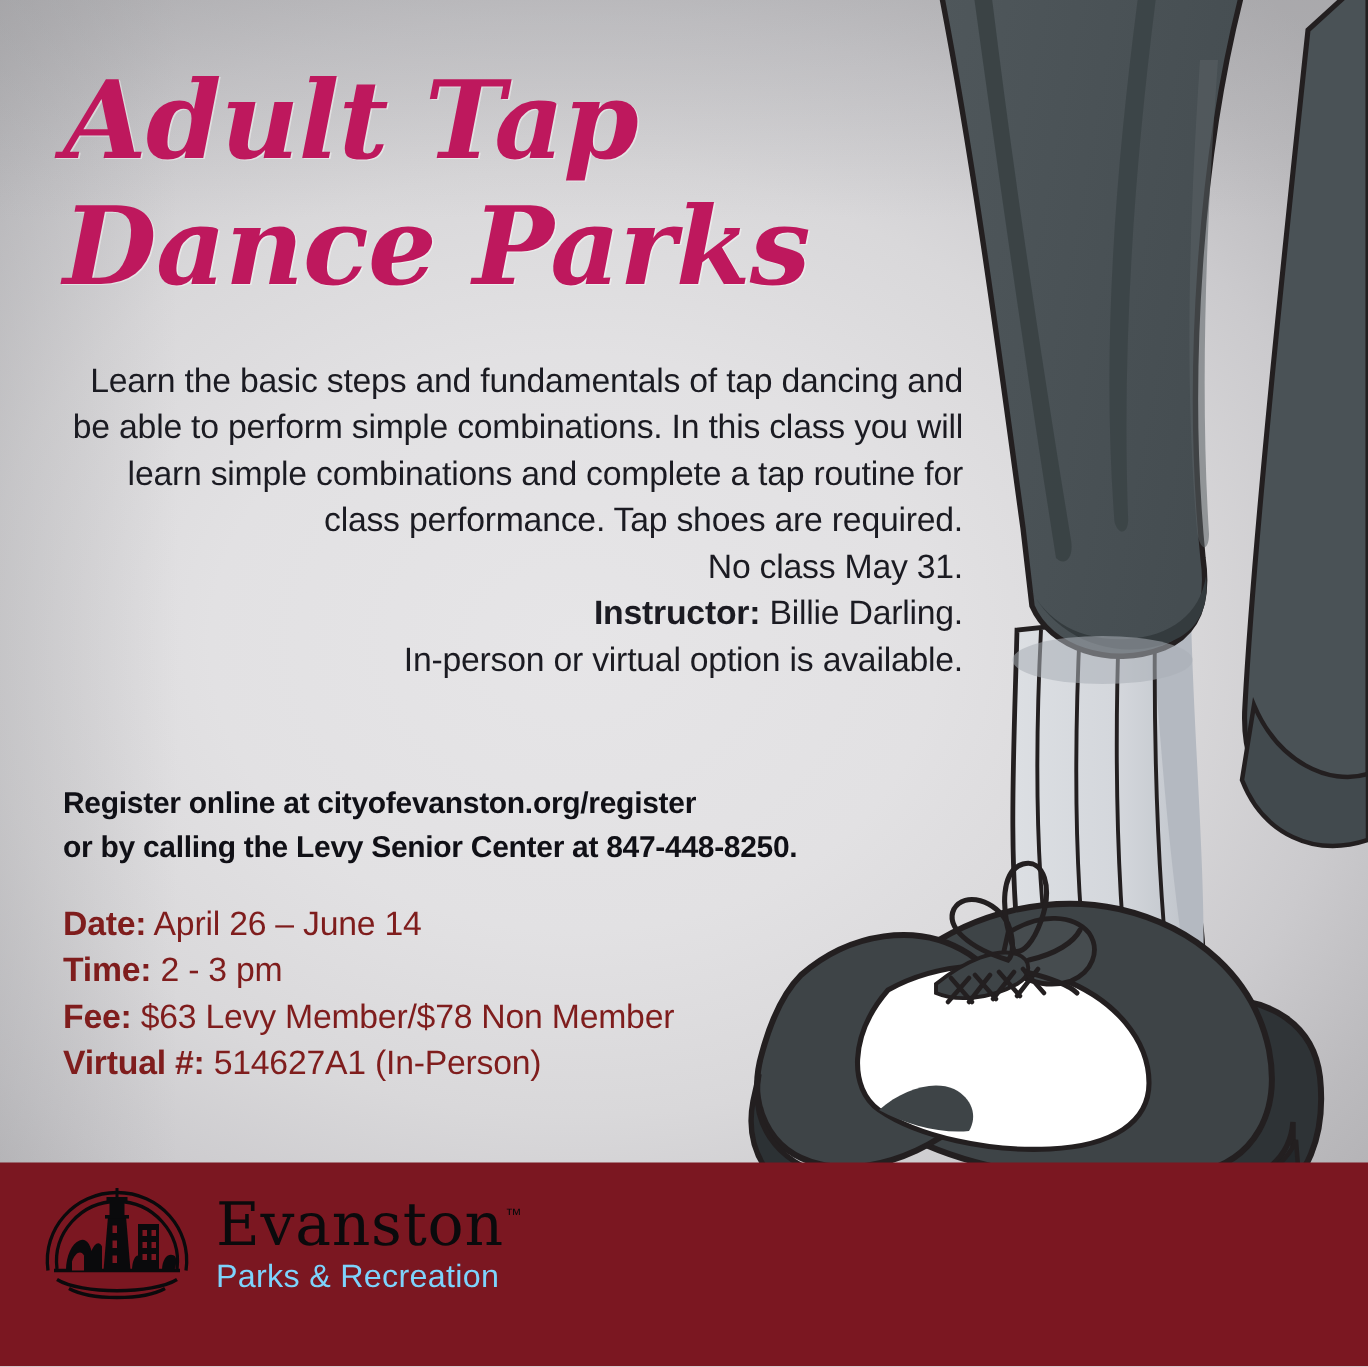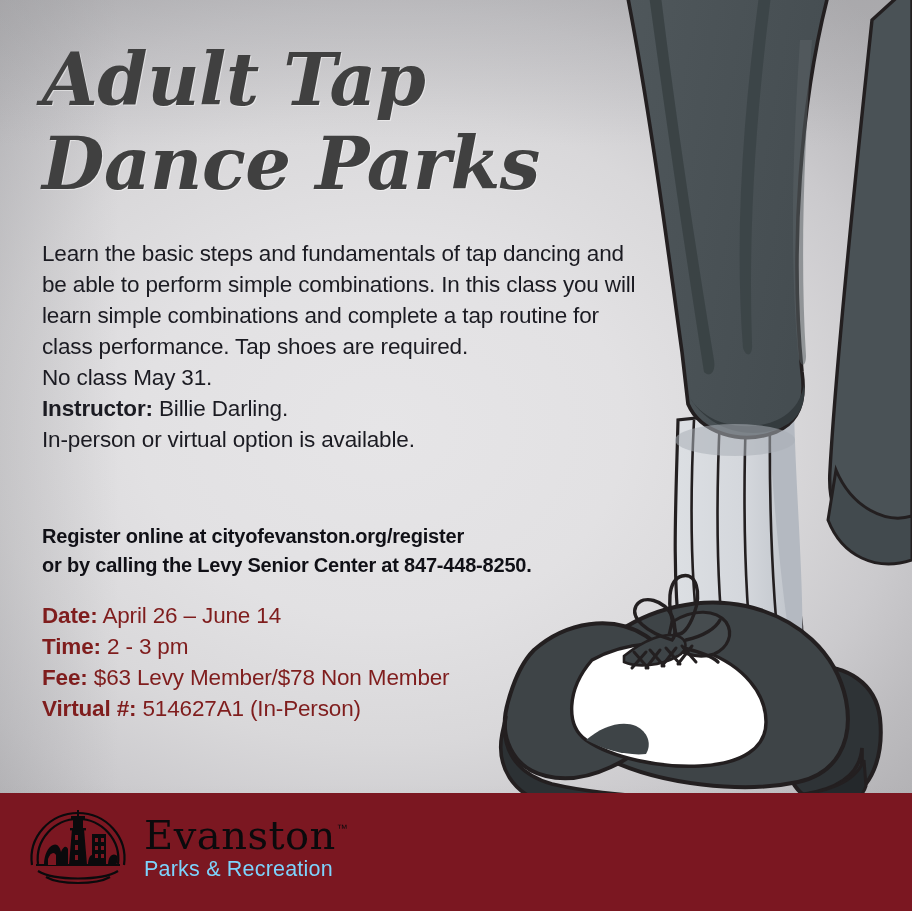--- a/index.html
+++ b/index.html
@@ -51,35 +51,36 @@
     position: absolute;
     left: 42px;
     top: 0;
     width: 620px;
   }
 
   .title {
     font-family: "DejaVu Serif", "Liberation Serif", serif;
     font-weight: 700;
     font-style: italic;
-    color: #404040;
+    color: #be185d;
     font-size: 72px;
     line-height: 84px;
     letter-spacing: -0.5px;
     text-shadow: 1px 1px 0 rgba(255,255,255,.45);
     white-space: nowrap;
   }
   .title-wrap { position: absolute; left: 0; top: 38px; }
 
   .desc-wrap { position: absolute; left: 0; top: 238px; width: 600px; }
   .desc {
     font-size: 22.5px;
     line-height: 31px;
     color: #1b1b22;
     letter-spacing: -0.15px;
+    text-align: right;
   }
   .desc p { margin: 0; }
   .bold { font-weight: 700; }
 
   .register-wrap { position: absolute; left: 0; top: 522px; width: 640px; }
   .register {
     font-size: 20px;
     line-height: 29px;
     font-weight: 700;
     color: #101016;
@@ -96,21 +97,21 @@
   }
   .details p { margin: 0; }
   .details .indent { padding-left: 124px; }
 
   
   .footer {
     position: absolute;
     left: 0;
     bottom: 0;
     width: 912px;
-    height: 118px;
+    height: 136px;
     background: #7b1721;
   }
   .logo {
     position: absolute;
     left: 26px;
     top: 14px;
     display: flex;
     align-items: center;
     gap: 14px;
   }

